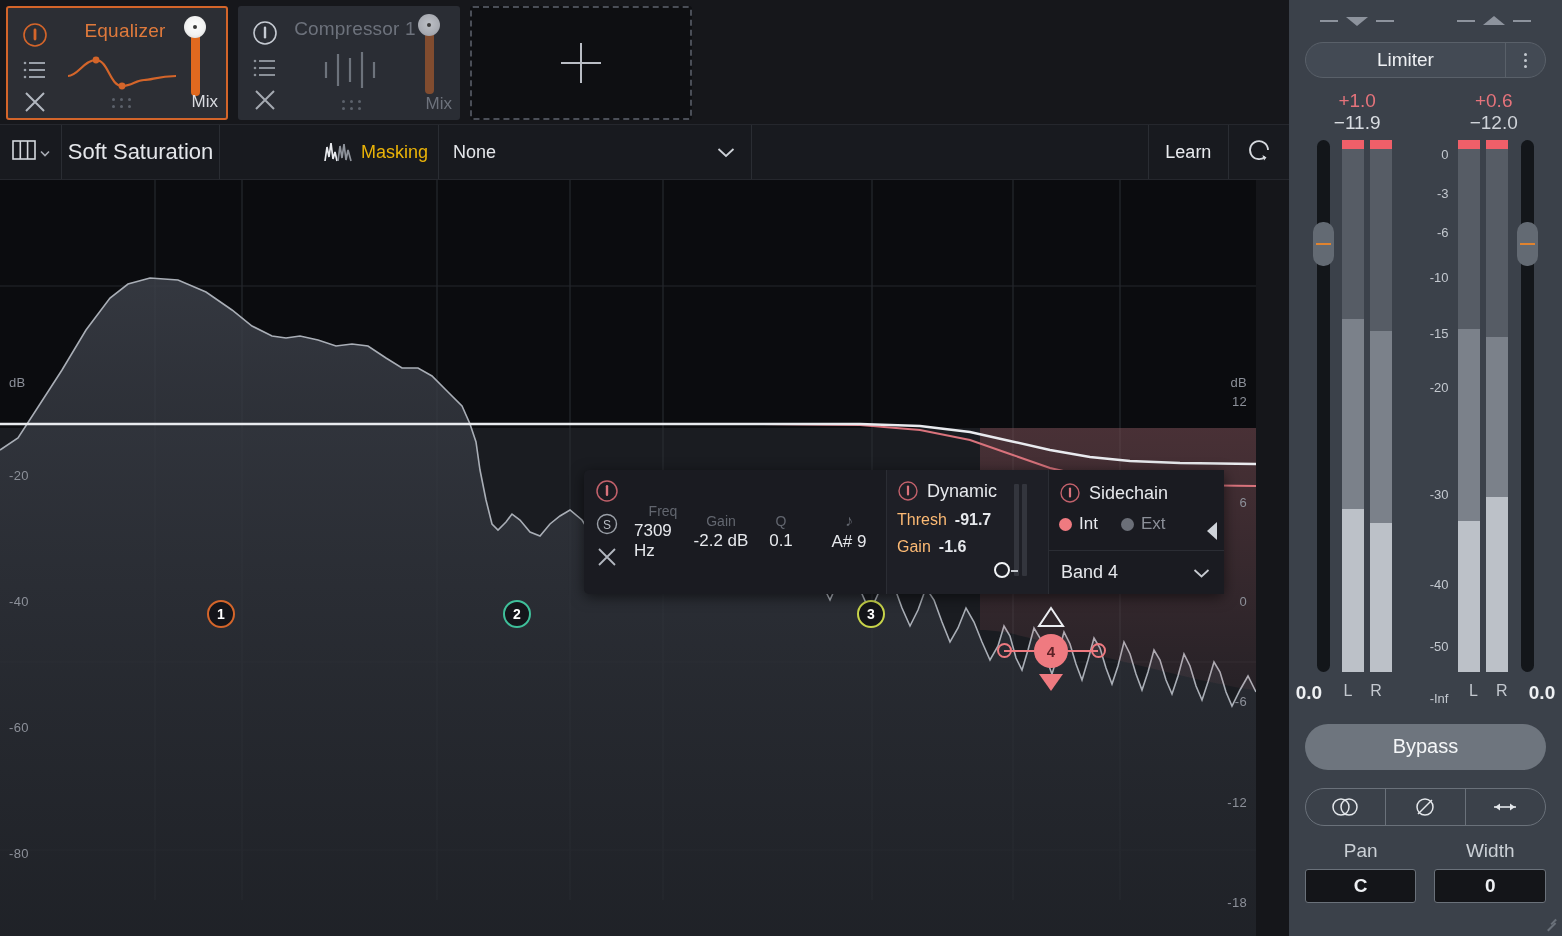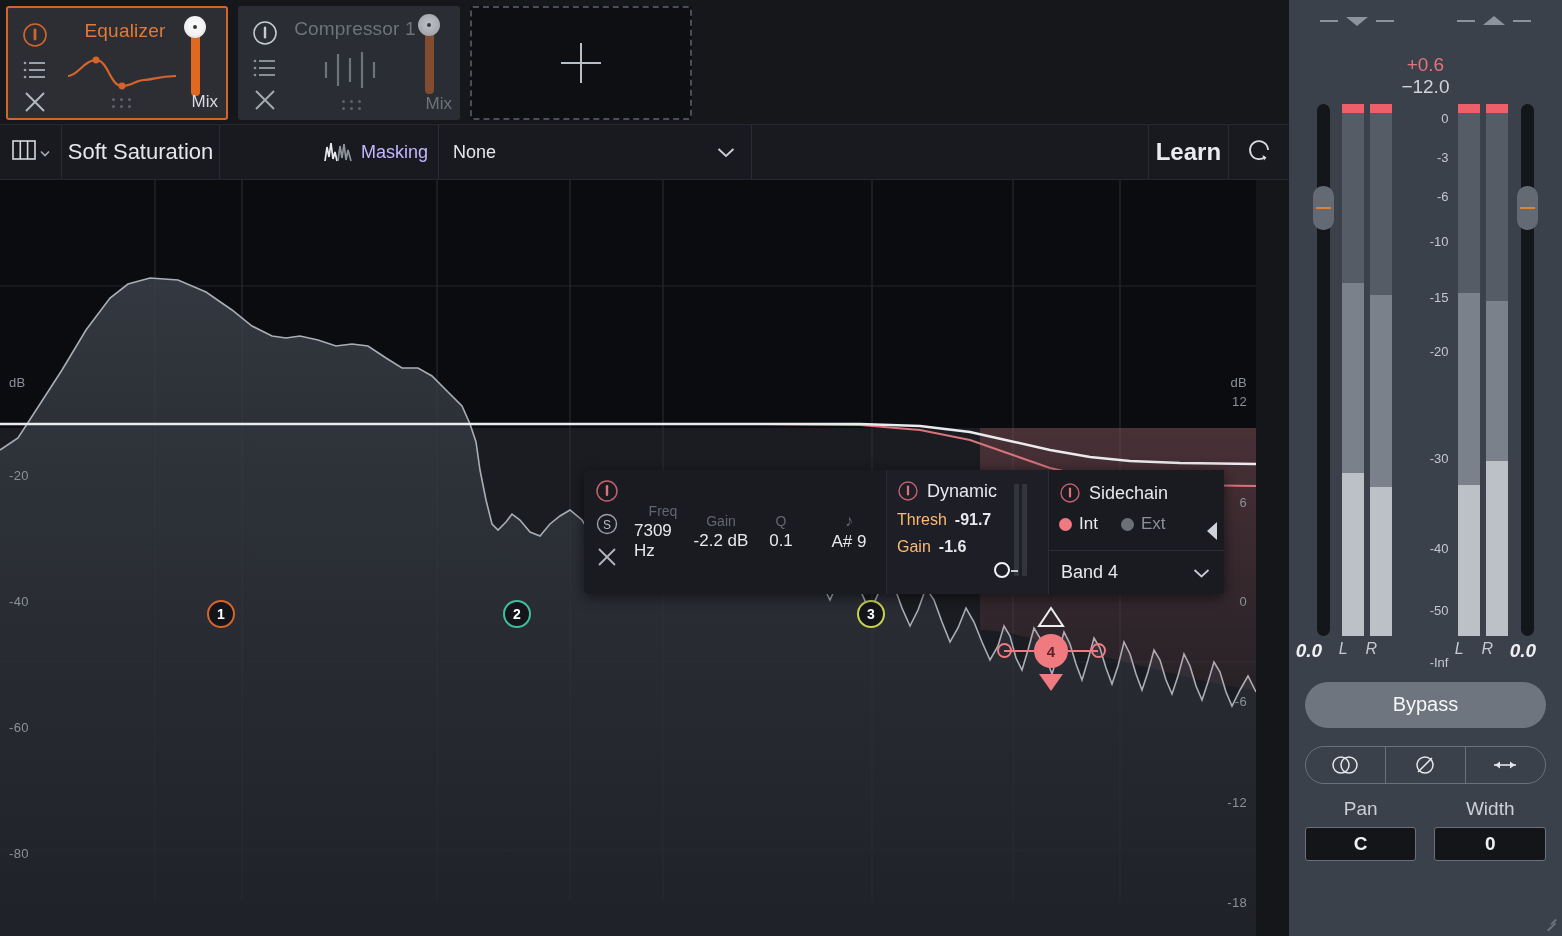--- a/index.html
+++ b/index.html
@@ -58,25 +58,25 @@
   .plus:after { top:19px; left:0; height:2px; width:40px; }
 
   
   .toolbar { position: relative; height: 56px; background: #181a1f; display:flex; align-items:stretch;
      border-top:1px solid #25272d; border-bottom:1px solid #25272d; }
   .tb-cell { display:flex; align-items:center; border-right:1px solid #2a2d33; }
   .tb-layout { width: 62px; justify-content:center; gap:3px; }
   .tb-sat { width: 158px; justify-content:center; color:#e4e6ea; font-size:22px; }
   .tb-mask { flex: 0 0 532px; display:flex; align-items:center; }
   .mask-lbl { width: 218px; display:flex; align-items:center; justify-content:flex-end; gap:9px; padding-right:10px; }
-  .mask-lbl span { color:#c4b5fd; font-size:18px; }
+  .mask-lbl span { color:#eab308; font-size:18px; }
   .mask-sel { flex:1; display:flex; align-items:center; justify-content:space-between; height:100%;
     border-left:1px solid #2a2d33; padding: 0 16px 0 14px; color:#e4e6ea; font-size:18px; }
   .tb-gap { flex:1; border-right:1px solid #2a2d33; }
-  .tb-learn { width: 80px; justify-content:center; color:#e9ebef; font-size:24px;font-weight:bold; }
+  .tb-learn { width: 80px; justify-content:center; color:#e9ebef; font-size:18px; }
   .tb-reset { width: 60px; justify-content:center; border-right:none; }
 
   
   .graph { position: relative; width: 1256px; height: 756px; background: #101115; overflow:hidden; }
   .graph svg.full { position:absolute; left:0; top:0; }
   .ax { position:absolute; font-size:13px; color:#8c9099; letter-spacing:.3px; }
   .ax.r { text-align:right; }
 
   
   .node { position:absolute; width:28px; height:28px; border-radius:50%; background:#14151a;
@@ -146,21 +146,21 @@
   .bar .seg-d { position:absolute; left:0; right:0; background:#565c65; }
   .bar .seg-m { position:absolute; left:0; right:0; background:#7b818a; }
   .bar .seg-l { position:absolute; left:0; right:0; bottom:0; background:#bcc1c8; }
   .scale { width:58px; position:relative; }
   .scale span { position:absolute; right:6px; font-size:13px; color:#c3c8cf; transform:translateY(-50%); }
   .fader { position:relative; width:30px; }
   .fader .ft { position:absolute; left:9px; top:0; bottom:0; width:13px; border-radius:7px; background:#13161a; }
   .fader .fk { position:absolute; left:5px; width:21px; height:44px; border-radius:10px; background:#636a73; }
   .fader .fk:after { content:""; position:absolute; left:3px; top:21px; width:15px; height:2px; background:#e0832f; }
 
-  .lrrow { display:flex; justify-content:flex-start; margin-top:4px;font-style:italic; }
+  .lrrow { display:flex; justify-content:space-between; margin-top:10px; }
   .lrrow .c { text-align:center; }
   .lrrow .gain { width:58px; color:#eef0f3; font-size:19px; font-weight:bold; }
   .lrrow .lr { width:58px; display:flex; justify-content:center; gap:18px; color:#c3c8cf; font-size:16px; }
   .lrrow .spacer { width:58px; }
 
   .bypass { margin:20px 16px 0; height:46px; border-radius:23px; background:#6e757e;
      display:flex; align-items:center; justify-content:center; color:#f4f6f8; font-size:20px; }
   .modebtns { margin:18px 16px 0; height:38px; border:1px solid #6a717a; border-radius:19px; display:flex; }
   .mb { flex:1; display:flex; align-items:center; justify-content:center; }
   .mb + .mb { border-left:1px solid #6a717a; }
@@ -558,22 +558,34 @@
         <span class="dash"></span>
         <span style="line-height:0">
           <svg width="26" height="14" viewBox="0 0 26 14">
               <path d="M2 11 L13 2 L24 11 Z" fill="#8d939d"></path>
             </svg>
         </span>
         <span class="dash"></span>
       </div>
     </div>
 
+    <div class="title-bar">
+      <span class="t">Limiter</span>
+      <span class="kebab">
+          <i></i>
+          <i></i>
+          <i></i>
+        </span>
+    </div>
 
     <div class="readouts">
+      <div class="ro">
+        <div class="p">+1.0</div>
+        <div class="m">−11.9</div>
+      </div>
       <div class="ro">
         <div class="p">+0.6</div>
         <div class="m dim">−12.0</div>
       </div>
     </div>
 
     <div class="meters">
 
       <div class="fader">
         <div class="ft"></div>

